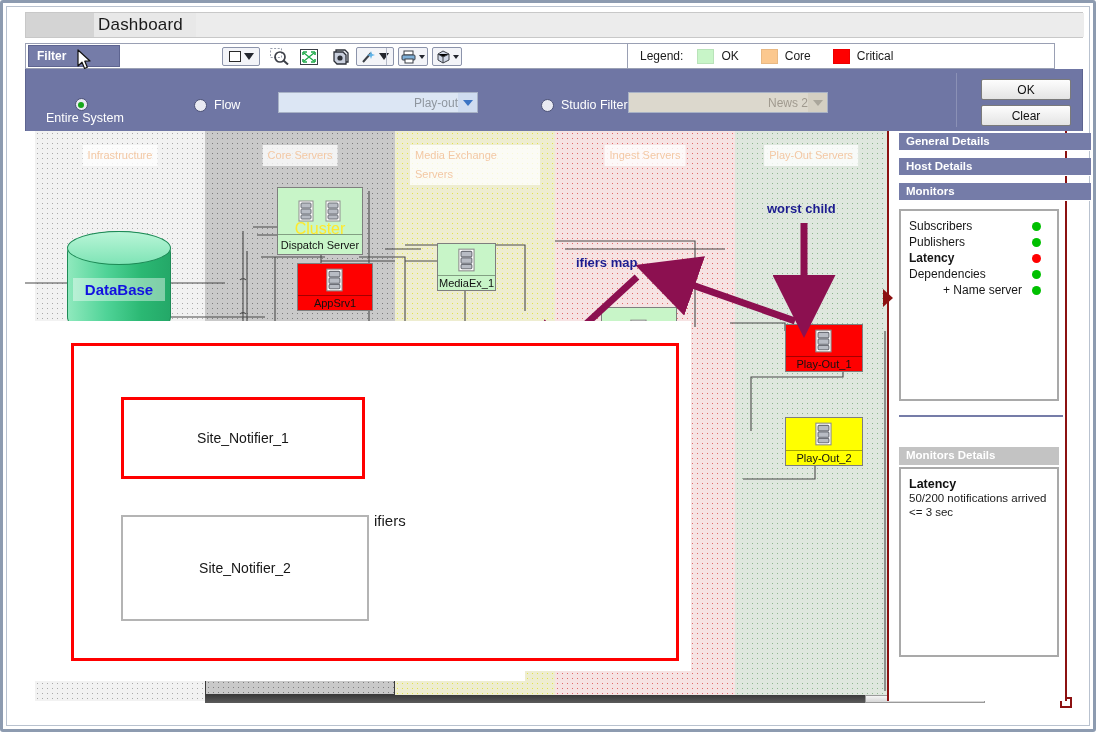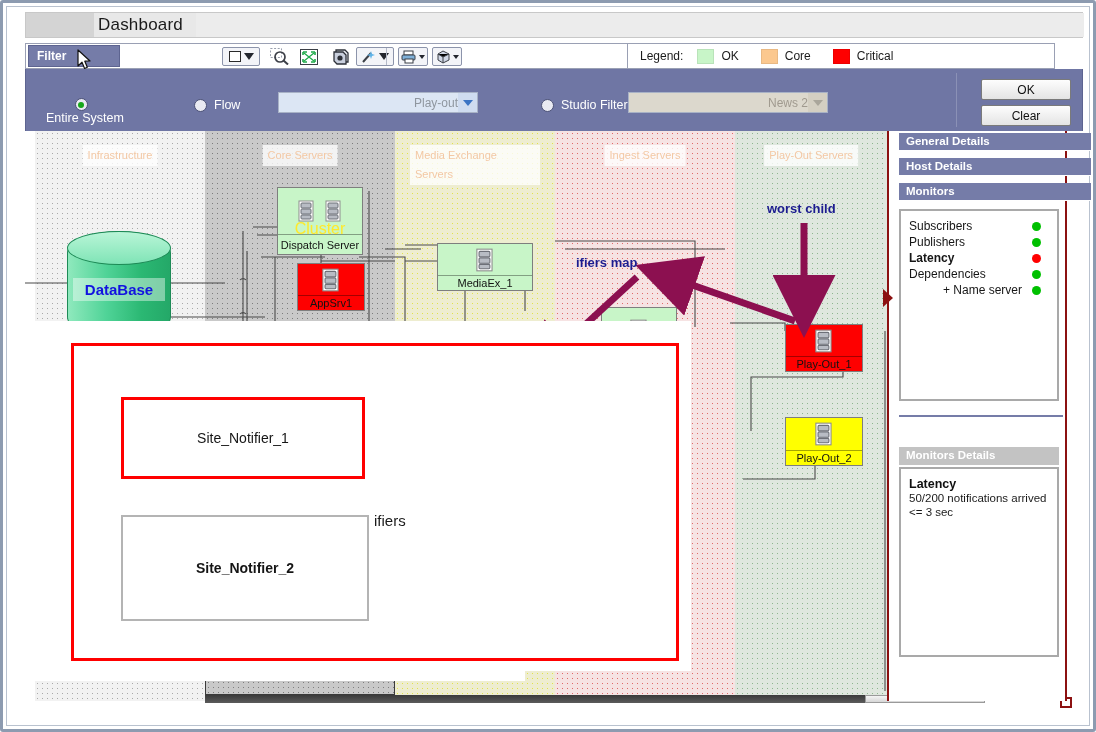--- a/index.html
+++ b/index.html
@@ -309,21 +309,20 @@
     cursor: pointer;
     margin-top: 24px;
   }
   #site-notifier-1 {
     left: 47px; top: 27px; width: 244px; height: 82px;
     border: 3px solid #ff0000;
   }
   #site-notifier-2 {
     left: 47px; top: 145px; width: 248px; height: 106px;
     border: 2px solid #b4b4b4;
-    font-weight: bold;
   }
   #notifiers-partial {
     position: absolute; left: 300px; top: 166px;
     font-size: 15px; color: #1a1a1a;
   }
 
   
   #details-sidebar {
     position: absolute; left: 880px; top: 124px;
     width: 178px; height: 570px;
@@ -603,33 +602,33 @@
             <rect x="1" y="2" width="14" height="20" fill="#ffffff" stroke="#8d8d8d"></rect>
             <rect x="3" y="4" width="10" height="5" rx="1" fill="#b8bcc4" stroke="#6d7078"></rect>
             <rect x="3" y="10" width="10" height="5" rx="1" fill="#b8bcc4" stroke="#6d7078"></rect>
             <rect x="3" y="16" width="10" height="4" rx="1" fill="#b8bcc4" stroke="#6d7078"></rect>
           </svg>
           <span style="position:absolute; left:0; right:0; bottom:-4px; text-align:center; font-size:16px; color:#ffe92b; font-weight:normal;">Cluster</span>
         </div>
         <div class="node-label" style="line-height:20px;">Dispatch Server</div>
       </div>
 
-      <div class="node node-crit" style="left:272px; top:132px; width:68px; height:48px;">
+      <div class="node node-crit" style="left:272px; top:132px; width:76px; height:48px;">
         <div class="node-body">
           <svg width="22" height="26" viewBox="0 0 17 24" class="srv-icon">
             <rect x="1" y="2" width="14" height="20" fill="#ffffff" stroke="#8d8d8d"></rect>
             <rect x="3" y="4" width="10" height="5" rx="1" fill="#b8bcc4" stroke="#6d7078"></rect>
             <rect x="3" y="10" width="10" height="5" rx="1" fill="#b8bcc4" stroke="#6d7078"></rect>
             <rect x="3" y="16" width="10" height="4" rx="1" fill="#b8bcc4" stroke="#6d7078"></rect>
           </svg>
         </div>
         <div class="node-label">AppSrv1</div>
       </div>
 
-      <div class="node node-ok" style="left:412px; top:112px; width:96px; height:48px;">
+      <div class="node node-ok" style="left:412px; top:112px; width:59px; height:48px;">
         <div class="node-body">
           <svg width="22" height="26" viewBox="0 0 17 24" class="srv-icon">
             <rect x="1" y="2" width="14" height="20" fill="#ffffff" stroke="#8d8d8d"></rect>
             <rect x="3" y="4" width="10" height="5" rx="1" fill="#b8bcc4" stroke="#6d7078"></rect>
             <rect x="3" y="10" width="10" height="5" rx="1" fill="#b8bcc4" stroke="#6d7078"></rect>
             <rect x="3" y="16" width="10" height="4" rx="1" fill="#b8bcc4" stroke="#6d7078"></rect>
           </svg>
         </div>
         <div class="node-label">MediaEx_1</div>
       </div>

